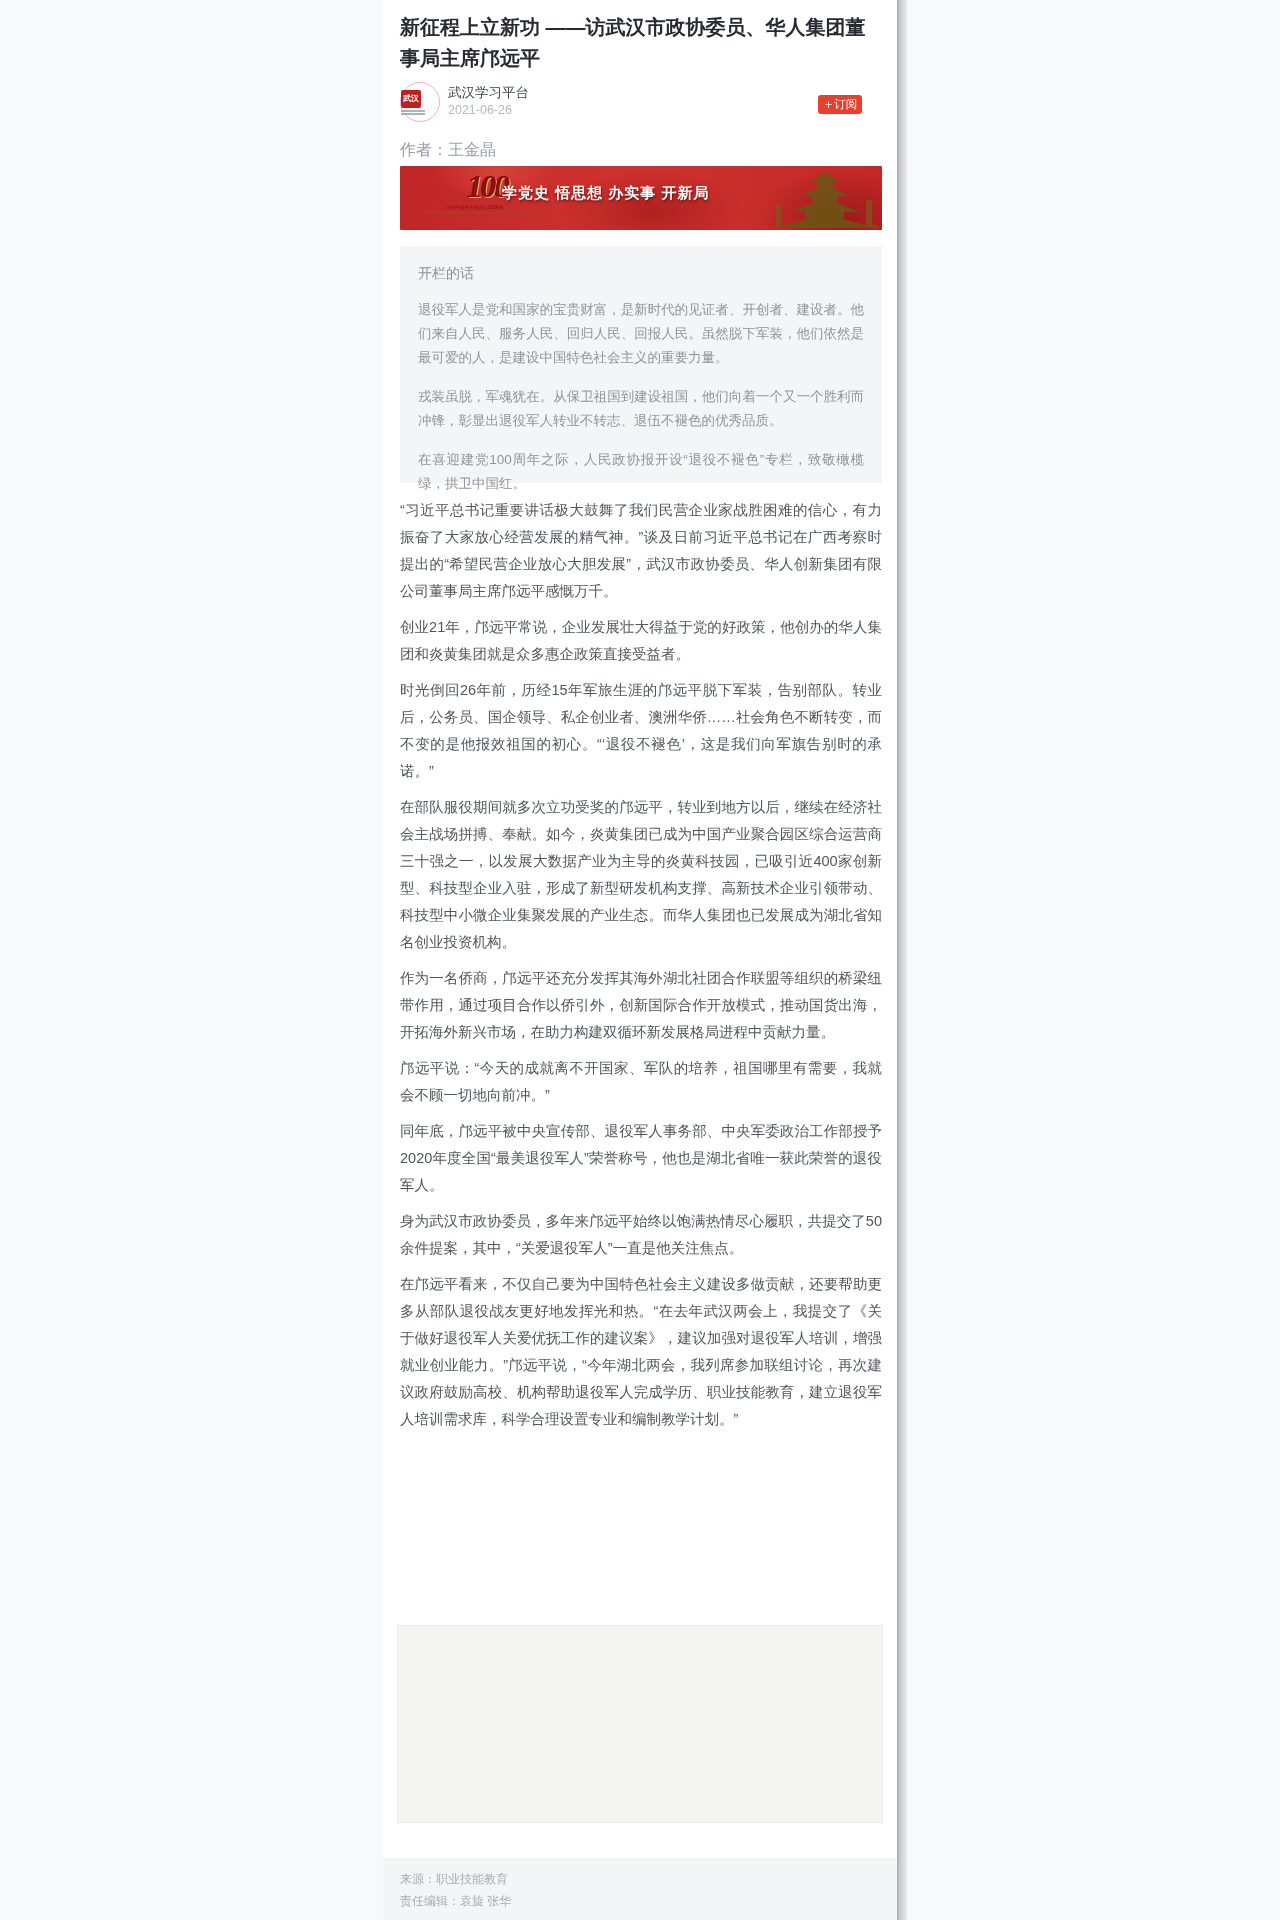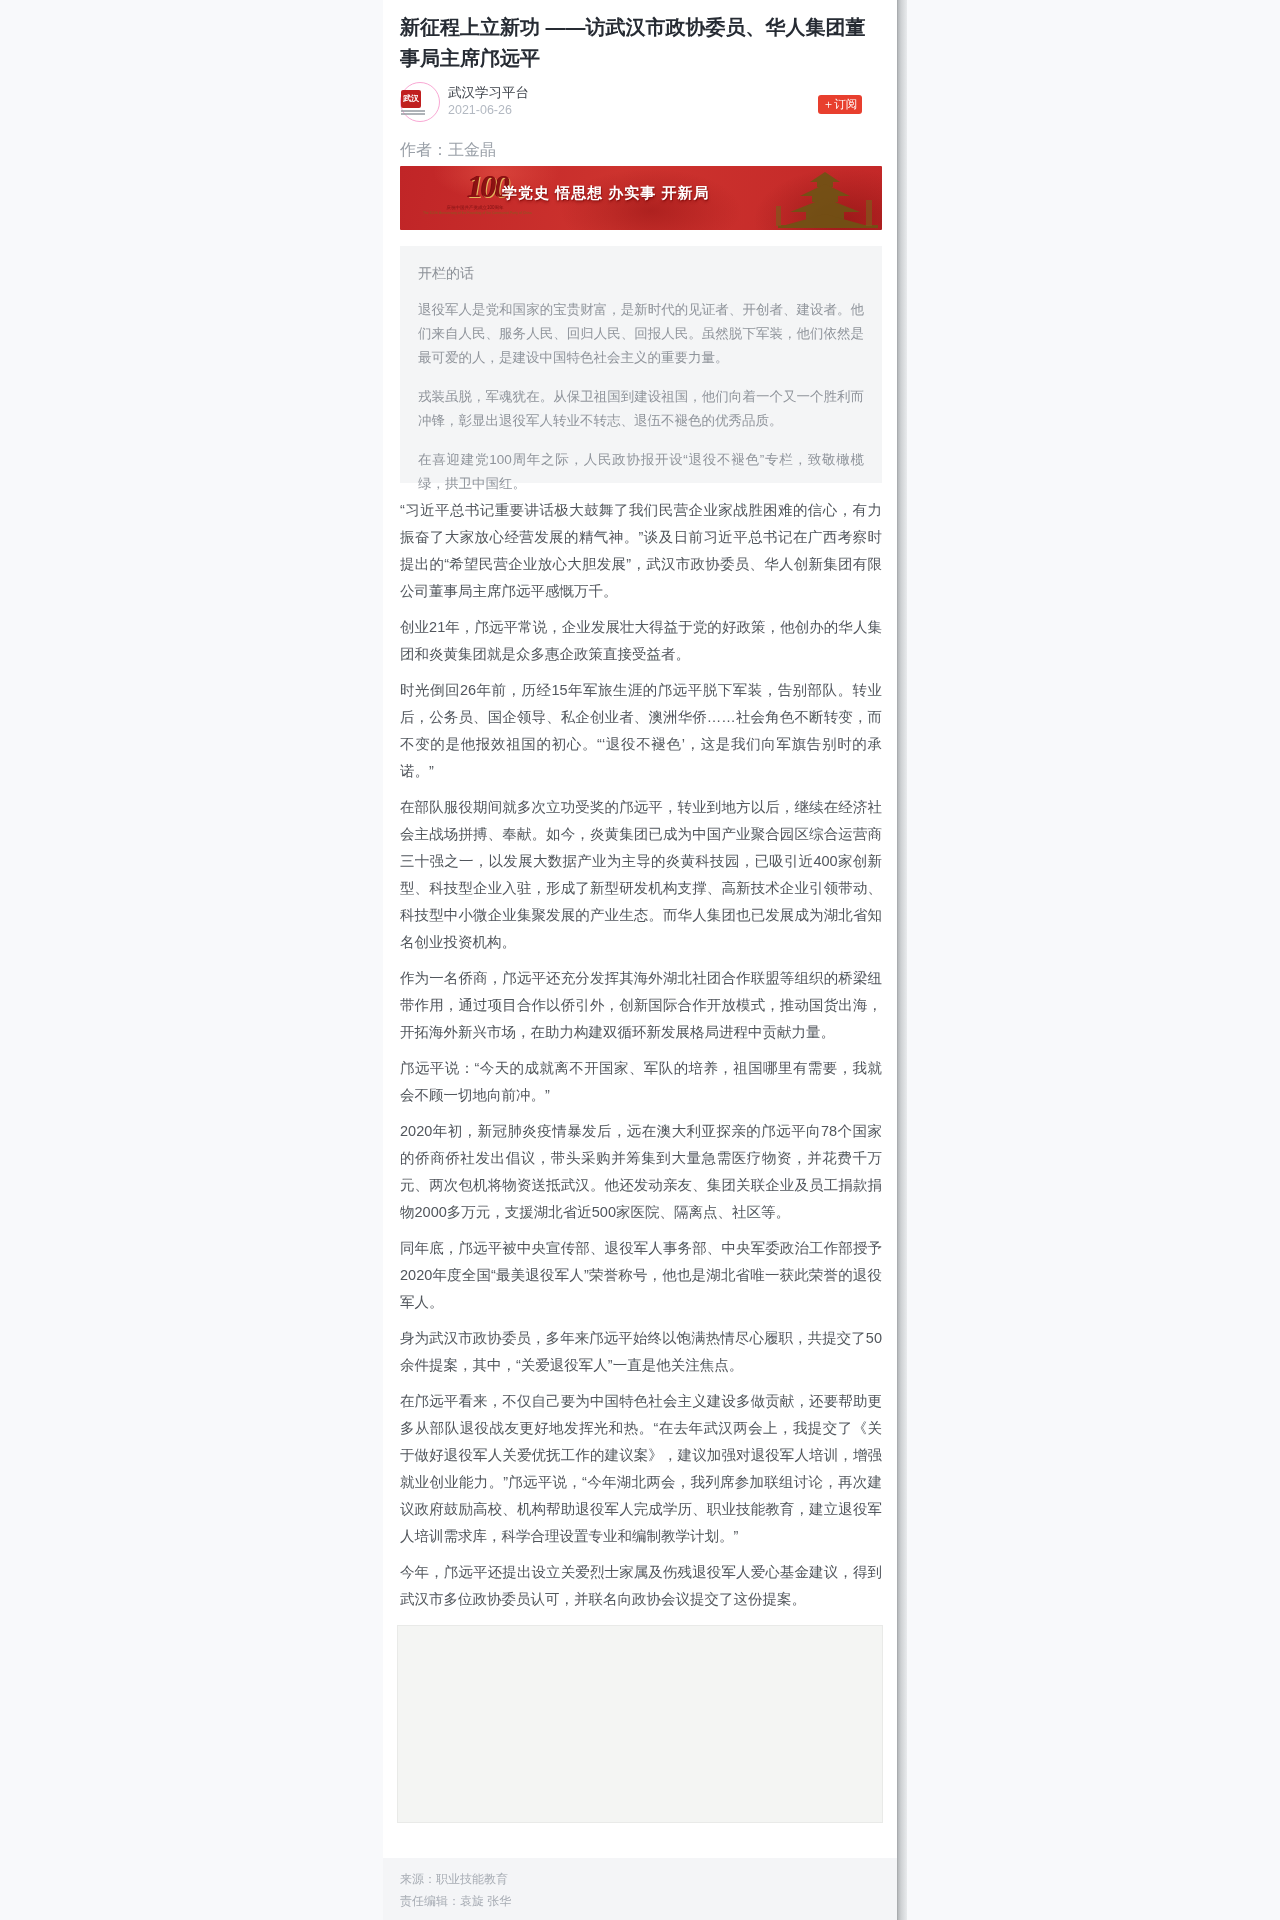--- a/index.html
+++ b/index.html
@@ -118,25 +118,23 @@
       <p>在喜迎建党100周年之际，人民政协报开设“退役不褪色”专栏，致敬橄榄绿，拱卫中国红。</p>
     </div>
 
     <div class="body-text">
       <p>“习近平总书记重要讲话极大鼓舞了我们民营企业家战胜困难的信心，有力振奋了大家放心经营发展的精气神。”谈及日前习近平总书记在广西考察时提出的“希望民营企业放心大胆发展”，武汉市政协委员、华人创新集团有限公司董事局主席邝远平感慨万千。</p>
       <p>创业21年，邝远平常说，企业发展壮大得益于党的好政策，他创办的华人集团和炎黄集团就是众多惠企政策直接受益者。</p>
       <p>时光倒回26年前，历经15年军旅生涯的邝远平脱下军装，告别部队。转业后，公务员、国企领导、私企创业者、澳洲华侨……社会角色不断转变，而不变的是他报效祖国的初心。“‘退役不褪色’，这是我们向军旗告别时的承诺。”</p>
       <p>在部队服役期间就多次立功受奖的邝远平，转业到地方以后，继续在经济社会主战场拼搏、奉献。如今，炎黄集团已成为中国产业聚合园区综合运营商三十强之一，以发展大数据产业为主导的炎黄科技园，已吸引近400家创新型、科技型企业入驻，形成了新型研发机构支撑、高新技术企业引领带动、科技型中小微企业集聚发展的产业生态。而华人集团也已发展成为湖北省知名创业投资机构。</p>
       <p>作为一名侨商，邝远平还充分发挥其海外湖北社团合作联盟等组织的桥梁纽带作用，通过项目合作以侨引外，创新国际合作开放模式，推动国货出海，开拓海外新兴市场，在助力构建双循环新发展格局进程中贡献力量。</p>
       <p>邝远平说：“今天的成就离不开国家、军队的培养，祖国哪里有需要，我就会不顾一切地向前冲。”</p>
-      <p>2020年初，新冠肺炎疫情暴发后，远在澳大利亚探亲的邝远平向78个国家的侨商侨社发出倡议，带头采购并筹集到大量急需医疗物资，并花费千万元、两次包机将物资送抵武汉。他还发动亲友、集团关联企业及员工捐款捐物2000多万元，支援湖北省近500家医院、隔离点、社区等。</p>
       <p>同年底，邝远平被中央宣传部、退役军人事务部、中央军委政治工作部授予2020年度全国“最美退役军人”荣誉称号，他也是湖北省唯一获此荣誉的退役军人。</p>
       <p>身为武汉市政协委员，多年来邝远平始终以饱满热情尽心履职，共提交了50余件提案，其中，“关爱退役军人”一直是他关注焦点。</p>
       <p>在邝远平看来，不仅自己要为中国特色社会主义建设多做贡献，还要帮助更多从部队退役战友更好地发挥光和热。“在去年武汉两会上，我提交了《关于做好退役军人关爱优抚工作的建议案》，建议加强对退役军人培训，增强就业创业能力。”邝远平说，“今年湖北两会，我列席参加联组讨论，再次建议政府鼓励高校、机构帮助退役军人完成学历、职业技能教育，建立退役军人培训需求库，科学合理设置专业和编制教学计划。”</p>
-      <p>今年，邝远平还提出设立关爱烈士家属及伤残退役军人爱心基金建议，得到武汉市多位政协委员认可，并联名向政协会议提交了这份提案。</p>
 
     </div>
 
     <div class="img-placeholder"></div>
 
     <div class="footer">
       <div>来源：职业技能教育</div>
       <div>责任编辑：袁旋 张华</div>
     </div>
 

